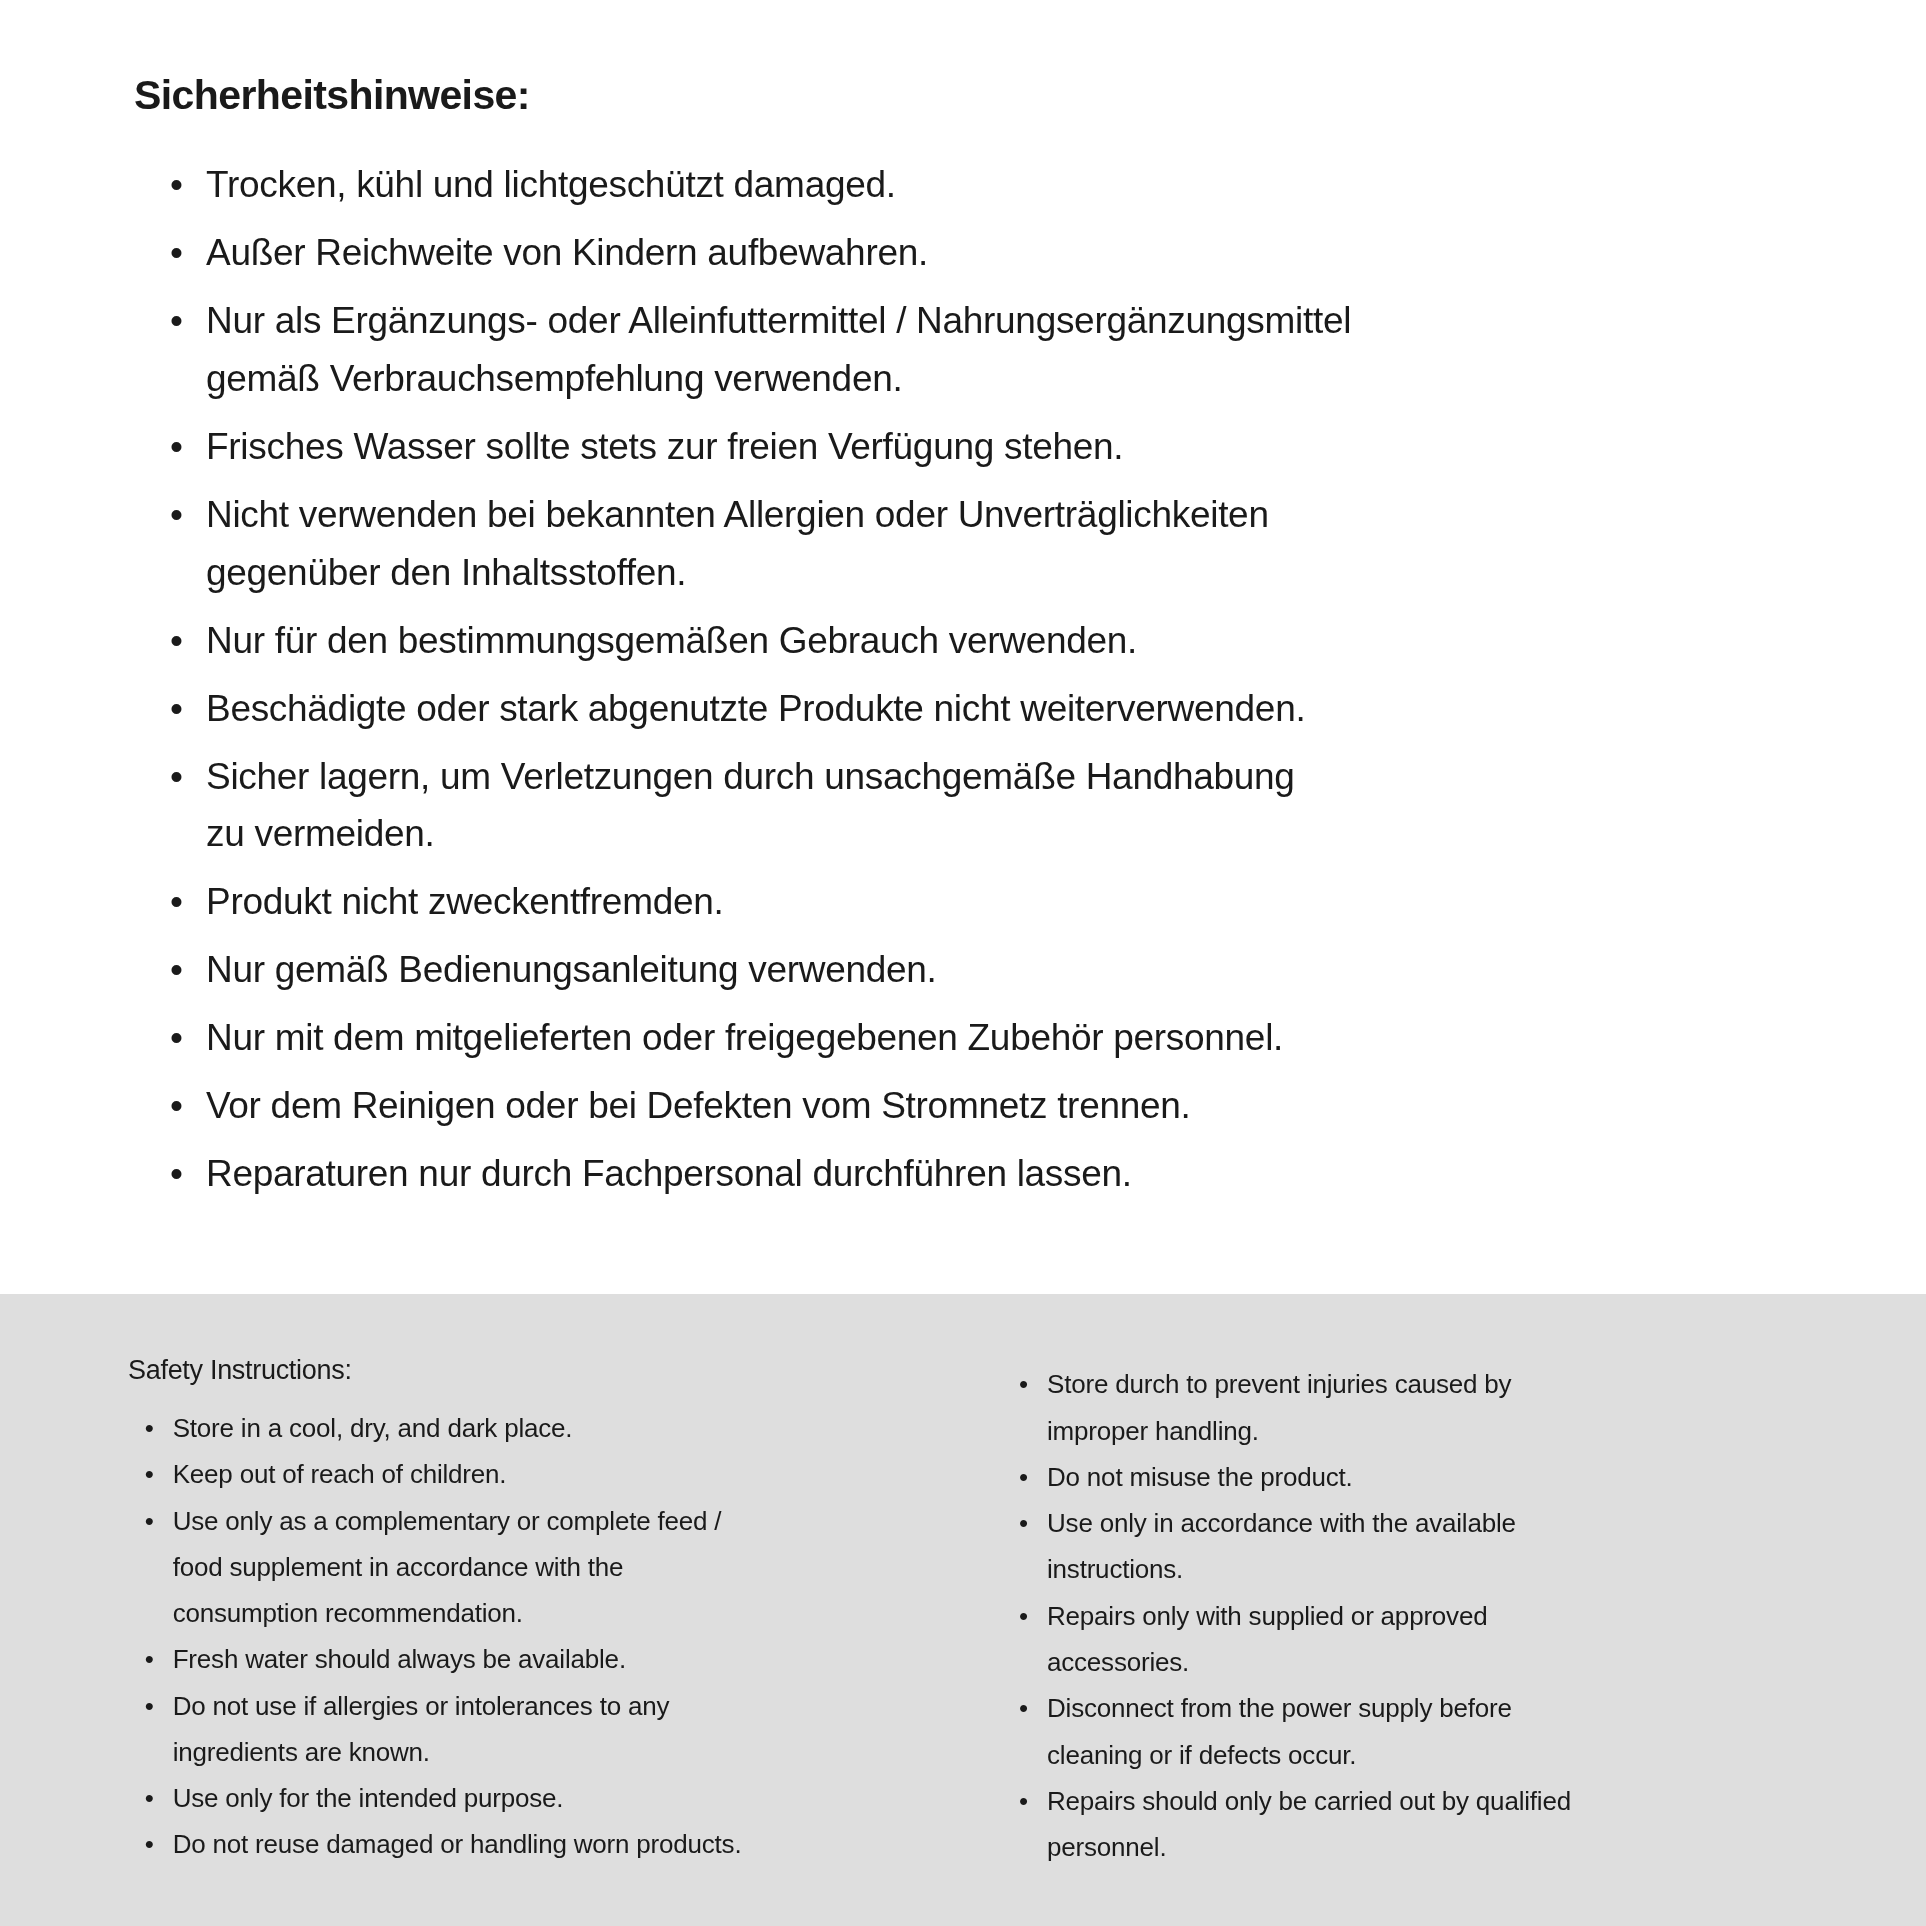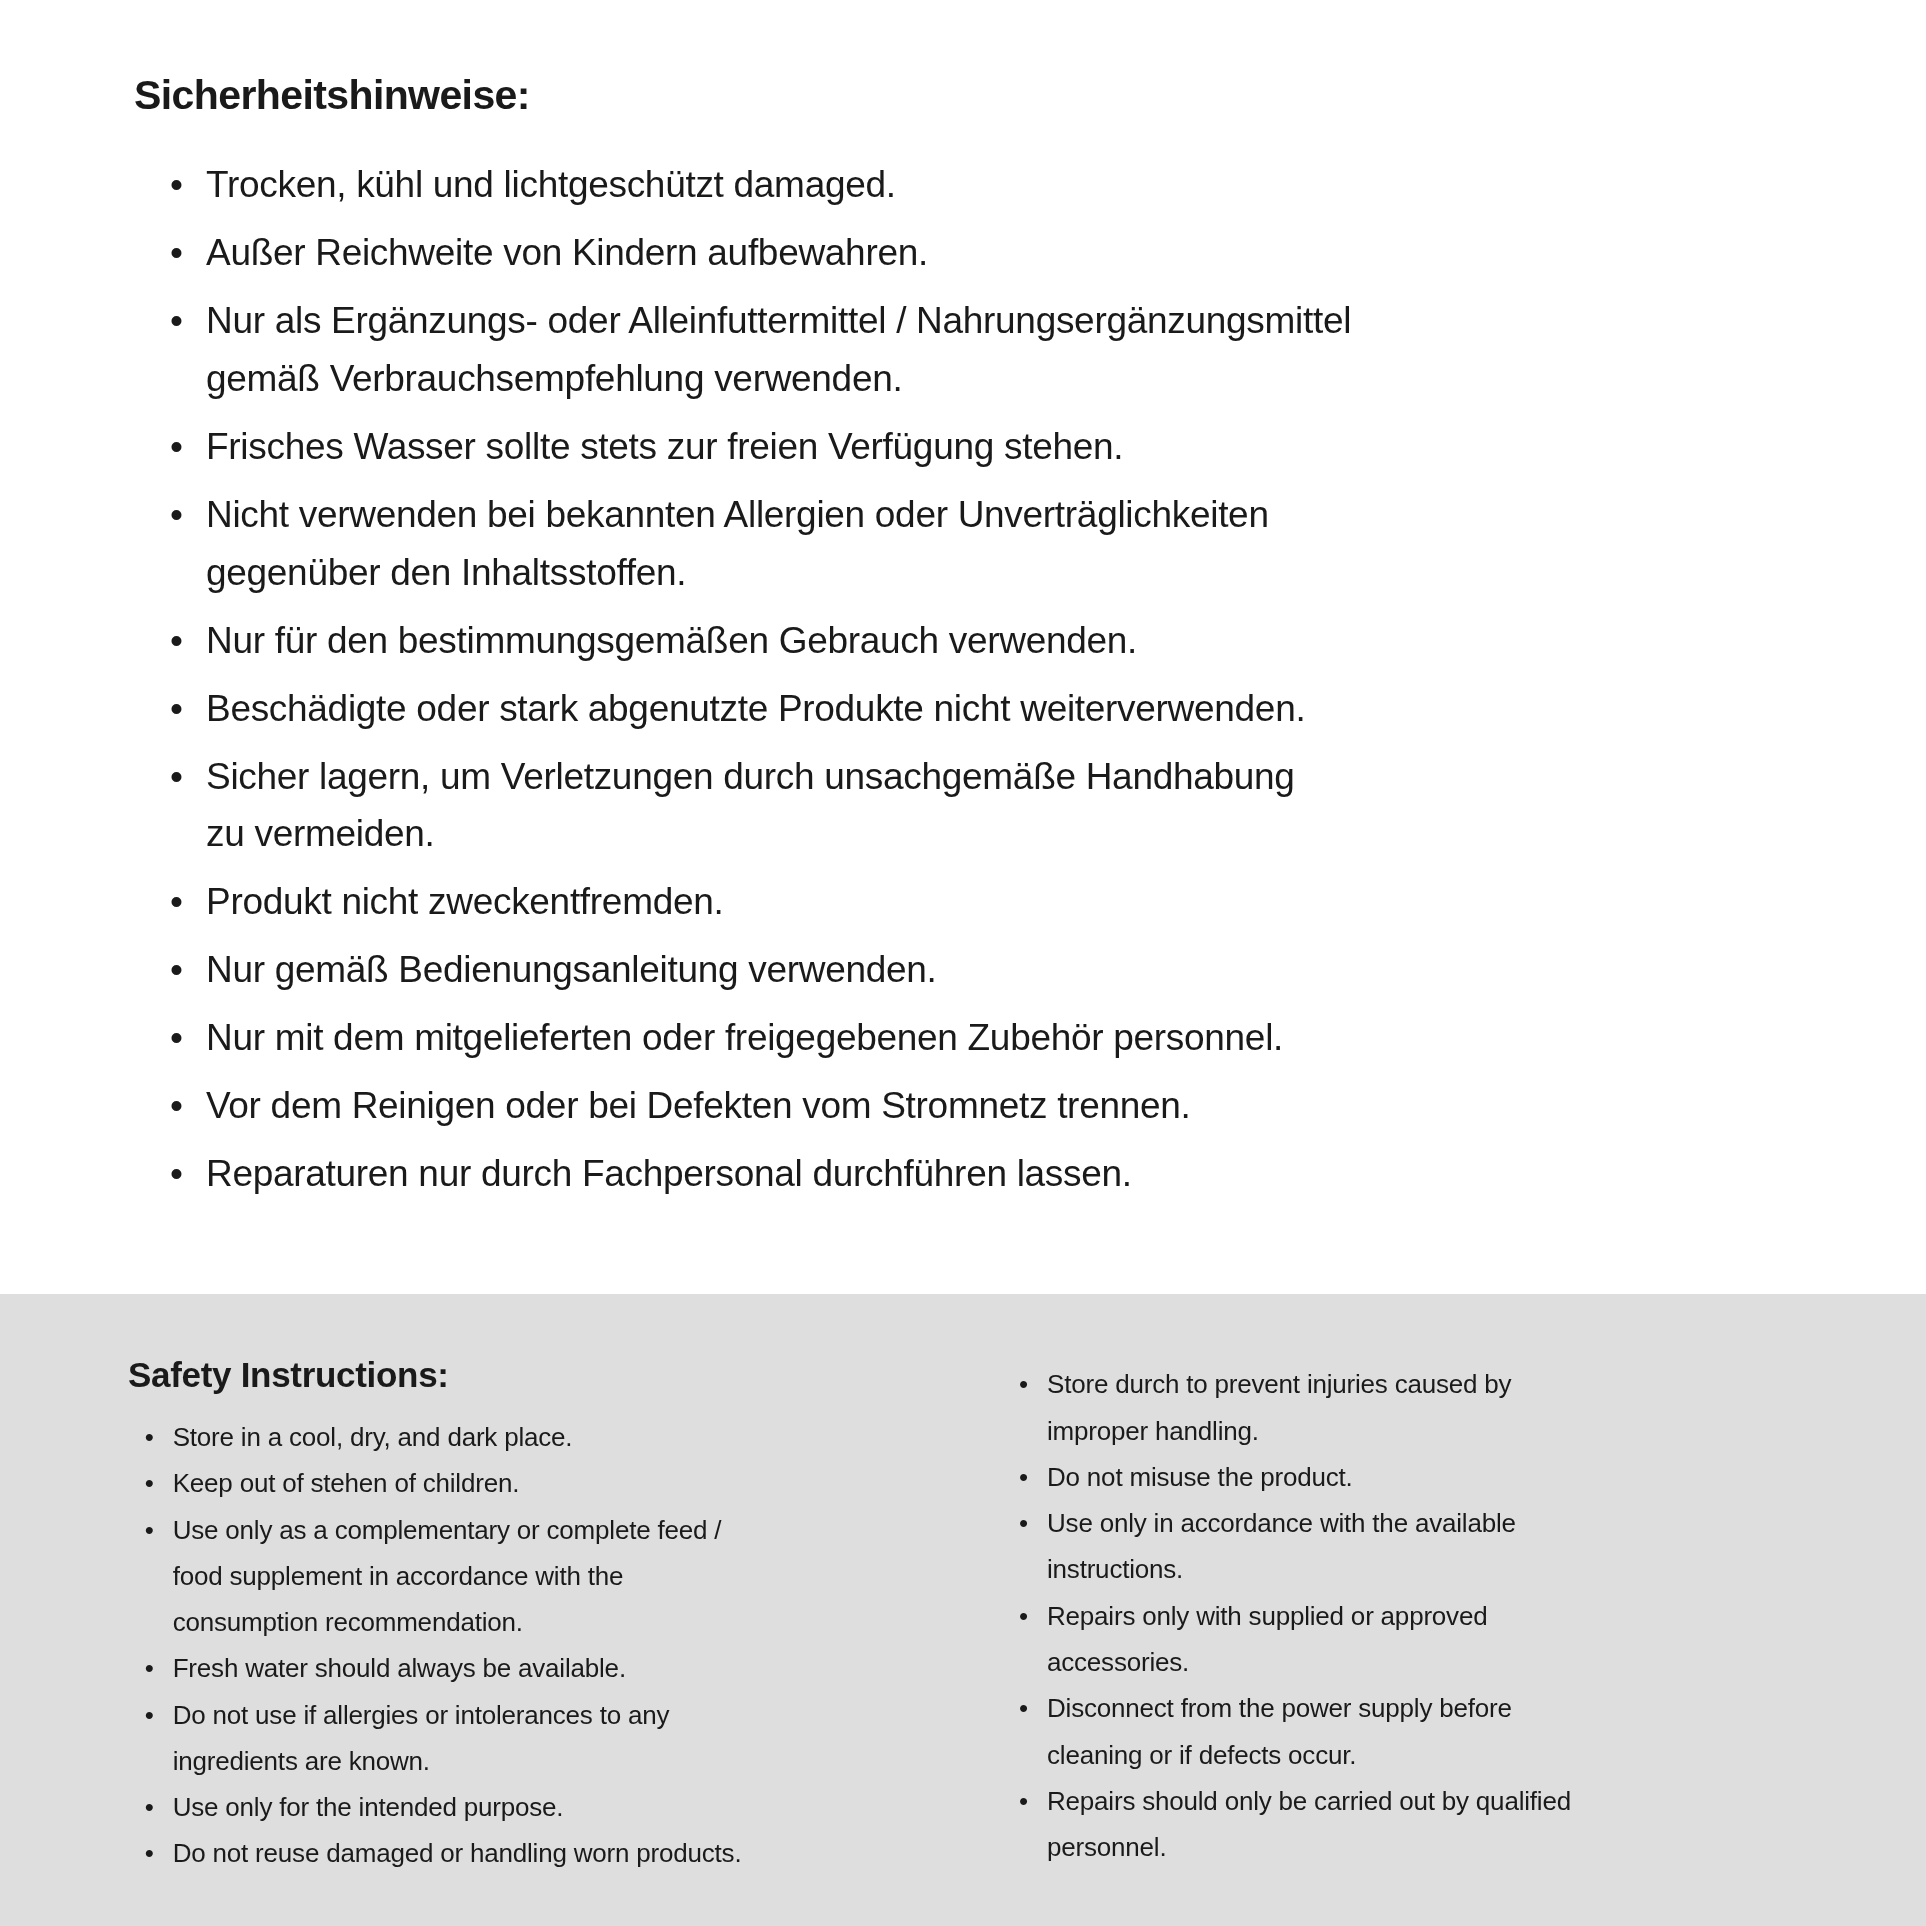--- a/index.html
+++ b/index.html
@@ -57,22 +57,22 @@
   .col-left {
     flex: none;
     width: 891px;
   }
   .col-right {
     flex: 1;
     padding-top: 6.4px;
   }
   .section-en h2 {
     margin: 0 0 19px 0;
-    font-size: 35px;
-    font-weight: 700;
+    font-size: 27px;
+    font-weight: 400;
     letter-spacing: -0.3px;
   }
   .section-en ul {
     list-style: none;
     margin: 0;
     padding: 0 0 0 16.7px;
     font-size: 26px;
     line-height: 1.78;
     letter-spacing: -0.2px;
   }
@@ -166,21 +166,21 @@
 
     <div class="col-left">
       <h2>Safety Instructions:</h2>
       <ul>
         <li>
             <span class="b">•</span>
             <span class="t">Store in a cool, dry, and dark place.</span>
           </li>
         <li>
             <span class="b">•</span>
-            <span class="t">Keep out of stehen of children.</span>
+            <span class="t">Keep out of reach of children.</span>
           </li>
         <li>
             <span class="b">•</span>
             <span class="t">Use only as a complementary or complete feed /
 food supplement in accordance with the
 consumption recommendation.</span>
           </li>
         <li>
             <span class="b">•</span>
             <span class="t">Fresh water should always be available.</span>

